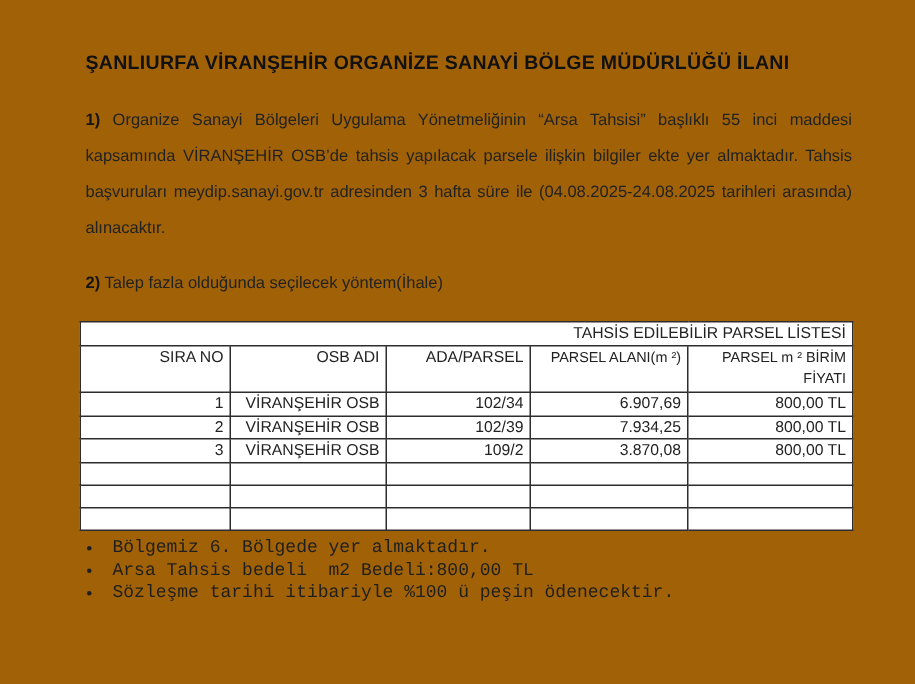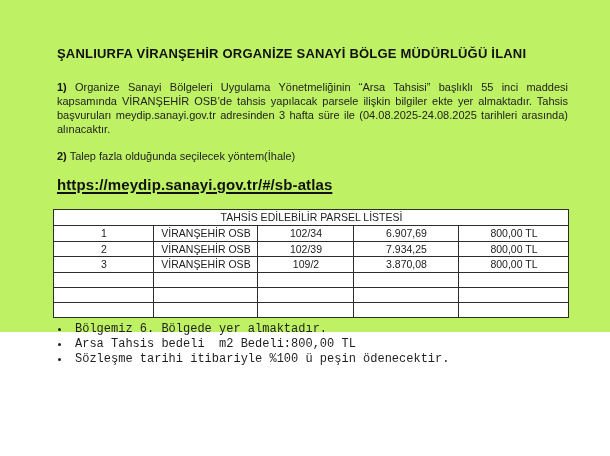--- a/index.html
+++ b/index.html
@@ -4,35 +4,35 @@
 <style>
   * { margin: 0; padding: 0; box-sizing: border-box; }
   html, body {
     width: 610px; height: 456px;
     background: #ffffff;
     overflow: hidden;
     font-family: "Liberation Sans", sans-serif;
     color: #1c1c1c;
   }
   .page {
-    width: 610px; height: 332px;
-    padding: 46px 42px 0 57px;
-    background: #bef264;
+    width: 610px; height: 456px;
+    padding: 34px 42px 0 57px;
+    background: #a16207;
   }
   .doc-title {
     font-size: 13px;
     font-weight: 700;
     color: #111111;
     letter-spacing: 0.2px;
     margin-bottom: 19px;
     white-space: nowrap;
   }
   p.body {
     font-size: 11px;
-    line-height: 14px;
+    line-height: 24px;
     color: #222222;
   }
   p.justified {
     text-align: justify;
     text-align-last: left;
   }
   .para-num { font-weight: 700; color: #151515; }
   .p1 { margin-bottom: 13px; }
   .p2 { margin-bottom: 13px; }
   .p3 { margin-bottom: 14px; }
@@ -56,21 +56,21 @@
     background: #ffffff;
   }
   table.parcel col.c1 { width: 100px; }
   table.parcel col.c2 { width: 104px; }
   table.parcel col.c3 { width: 96px; }
   table.parcel col.c4 { width: 105px; }
   table.parcel col.c5 { width: 110px; }
   table.parcel th, table.parcel td {
     border: 1px solid #2d2d2d;
     font-weight: 400;
-    text-align: center;
+    text-align: right;
     vertical-align: top;
     padding: 1px 4px 1px 5px;
     color: #222222;
     overflow: hidden;
     white-space: nowrap;
   }
   th.tbl-caption {
     text-align: center;
     font-size: 10.5px;
     height: 16px;
@@ -107,37 +107,41 @@
 
 <div class="page">
 
   <h1 class="doc-title">ŞANLIURFA VİRANŞEHİR ORGANİZE SANAYİ BÖLGE MÜDÜRLÜĞÜ İLANI</h1>
 
   <p class="body justified p1"><span class="para-num">1)</span> <span>Organize Sanayi Bölgeleri Uygulama Yönetmeliğinin “Arsa Tahsisi” başlıklı 55 inci maddesi kapsamında VİRANŞEHİR OSB’de tahsis yapılacak parsele ilişkin bilgiler ekte yer almaktadır. Tahsis başvuruları meydip.sanayi.gov.tr adresinden 3 hafta süre ile (04.08.2025-24.08.2025 tarihleri arasında) alınacaktır.</span></p>
 
   <p class="body p2"><span class="para-num">2)</span> <span>Talep fazla olduğunda seçilecek yöntem(İhale)</span></p>
 
 
-  <div class="link-line">
-    <a class="doc-link">https://meydip.sanayi.gov.tr/#/sb-atlas</a>
-  </div>
 
 
   <div class="table-wrap">
     <table class="parcel">
       <colgroup>
         <col class="c1">
           <col class="c2">
           <col class="c3">
           <col class="c4">
           <col class="c5">
       </colgroup>
       <thead>
         <tr>
           <th class="tbl-caption" colspan="5">TAHSİS EDİLEBİLİR PARSEL LİSTESİ</th>
+        </tr>
+        <tr class="hdr">
+          <th>SIRA NO</th>
+          <th>OSB ADI</th>
+          <th>ADA/PARSEL</th>
+          <th class="small">PARSEL ALANI(m ²)</th>
+          <th class="small">PARSEL m ² BİRİM FİYATI</th>
         </tr>
       </thead>
       <tbody id="table-body">
           <tr>
             <td class="cell">1</td>
             <td class="cell">VİRANŞEHİR OSB</td>
             <td class="cell">102/34</td>
             <td class="cell">6.907,69</td>
             <td class="cell">800,00 TL</td>
           </tr>

